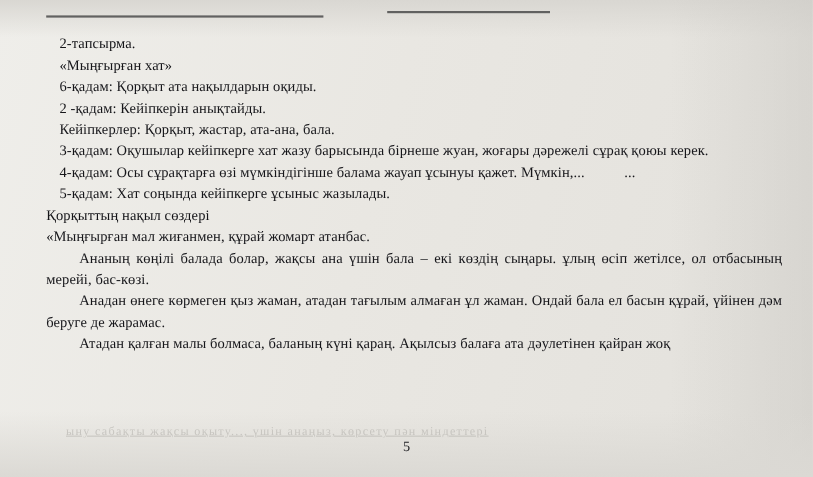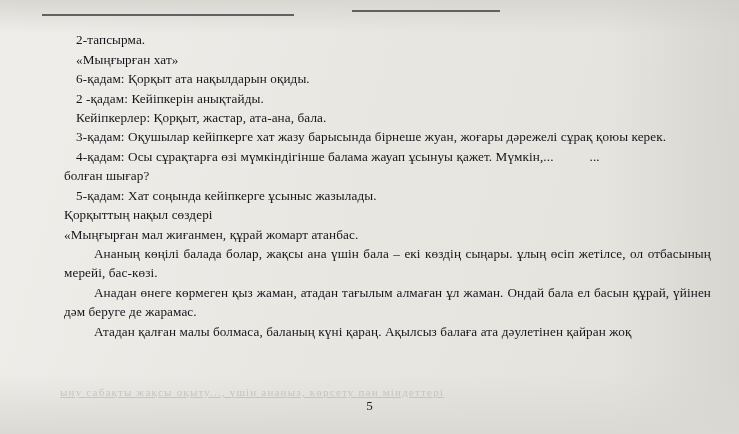--- a/index.html
+++ b/index.html
@@ -56,21 +56,21 @@
   }
   .rule-right {
     left: 352px;
     top: 10px;
     width: 148px;
   }
   .content {
     position: absolute;
     left: 0; top: 0;
     width: 739px;
-    padding: 30px 28px 0 64px;
+    padding: 30px 28px 0 42px;
     box-sizing: border-box;
   }
   p {
     margin: 0;
     color: #16161a;
     font-size: 13.2px;
     line-height: 19.4px;
     text-align: justify;
     letter-spacing: .1px;
   }
@@ -128,21 +128,20 @@
 
   <div class="content">
 
     <p class="heading small-indent">2-тапсырма.</p>
     <p class="heading small-indent">«Мыңғырған хат»</p>
     <p class="small-indent">6-қадам: Қорқыт ата нақылдарын оқиды.</p>
     <p class="small-indent">2 -қадам: Кейіпкерін анықтайды.</p>
     <p class="small-indent">Кейіпкерлер: Қорқыт, жастар, ата-ана, бала.</p>
     <p class="small-indent">3-қадам: Оқушылар кейіпкерге хат жазу барысында бірнеше жуан, жоғары дәрежелі сұрақ қоюы керек.</p>
     <p class="small-indent"><span>4-қадам: Осы сұрақтарға өзі мүмкіндігінше балама жауап ұсынуы қажет. Мүмкін,...</span><span class="ellipsis-gap"></span><span>...</span></p>
-    <p>болған шығар?</p>
     <p class="small-indent">5-қадам: Хат соңында кейіпкерге ұсыныс жазылады.</p>
 
     <p class="heading">Қорқыттың нақыл сөздері</p>
 
     <p>«Мыңғырған мал жиғанмен, құрай жомарт атанбас.</p>
     <p class="indent">Ананың көңілі балада болар, жақсы ана үшін бала – екі көздің сыңары. ұлың өсіп жетілсе, ол отбасының мерейі, бас-көзі.</p>
     <p class="indent">Анадан өнеге көрмеген қыз жаман, атадан тағылым алмаған ұл жаман. Ондай бала ел басын құрай, үйінен дәм беруге де жарамас.</p>
     <p class="indent">Атадан қалған малы болмаса, баланың күні қараң. Ақылсыз балаға ата дәулетінен қайран жоқ</p>
 
   </div>

